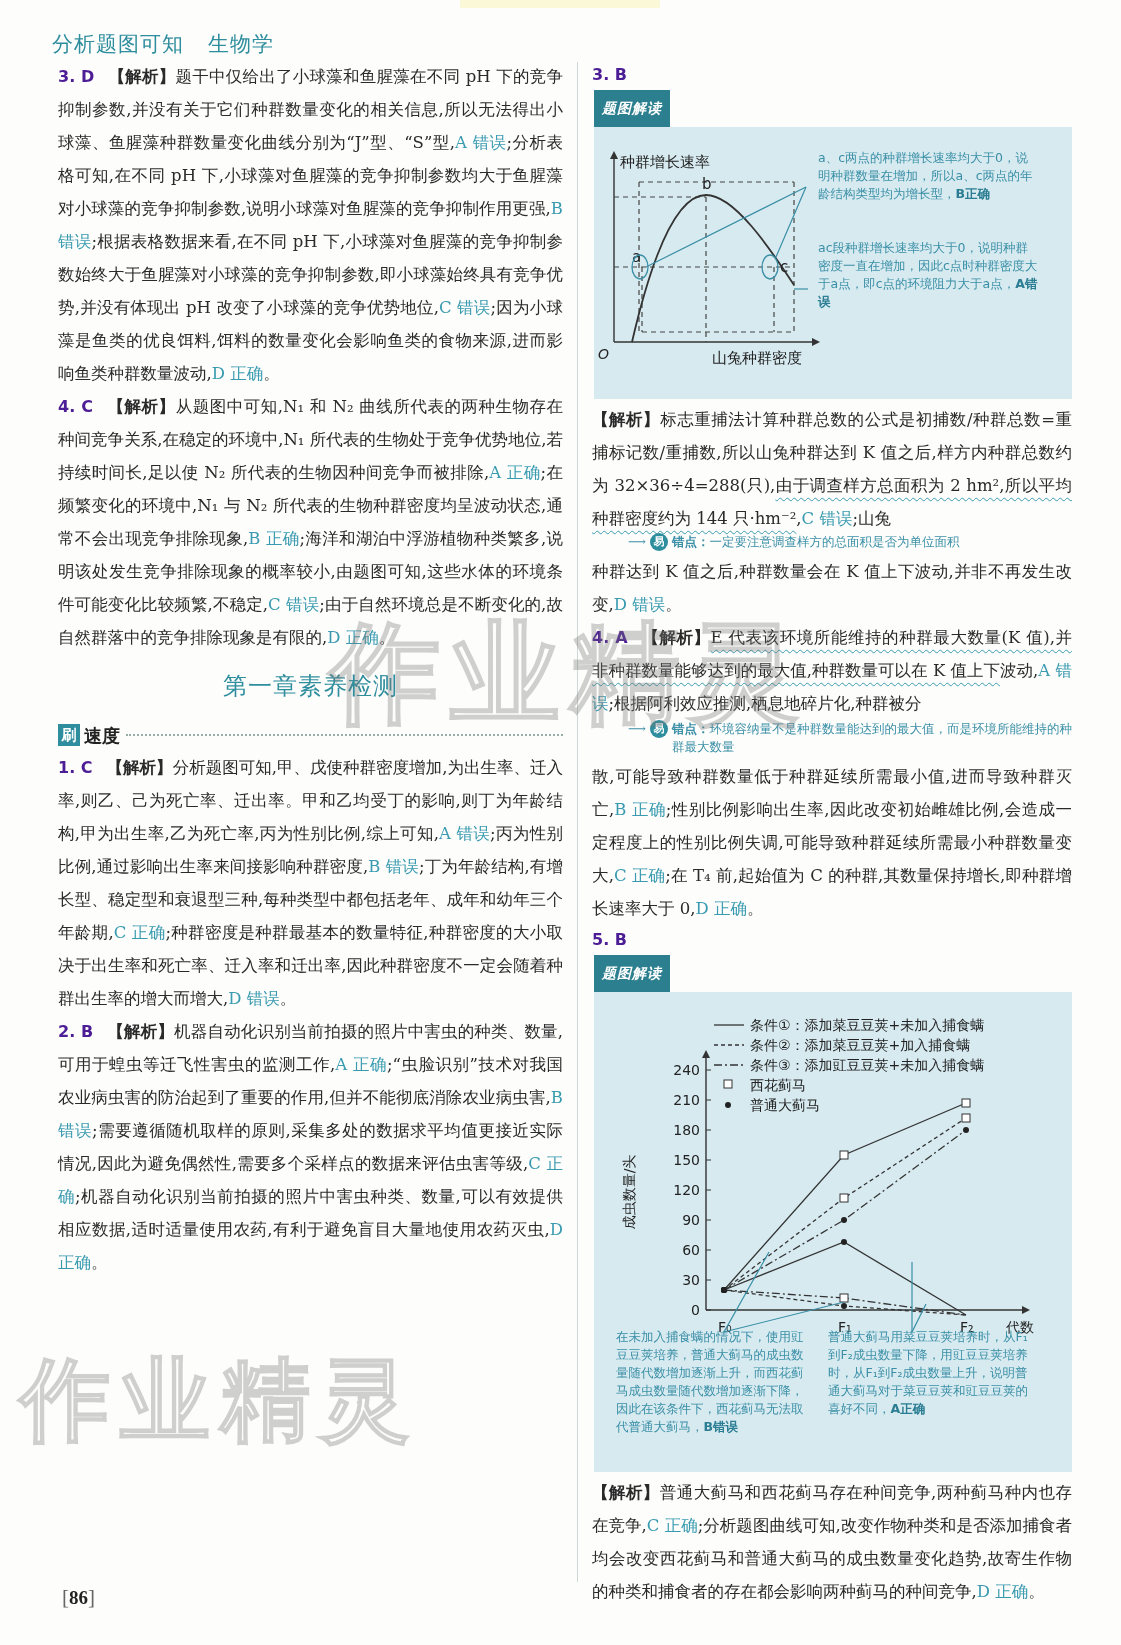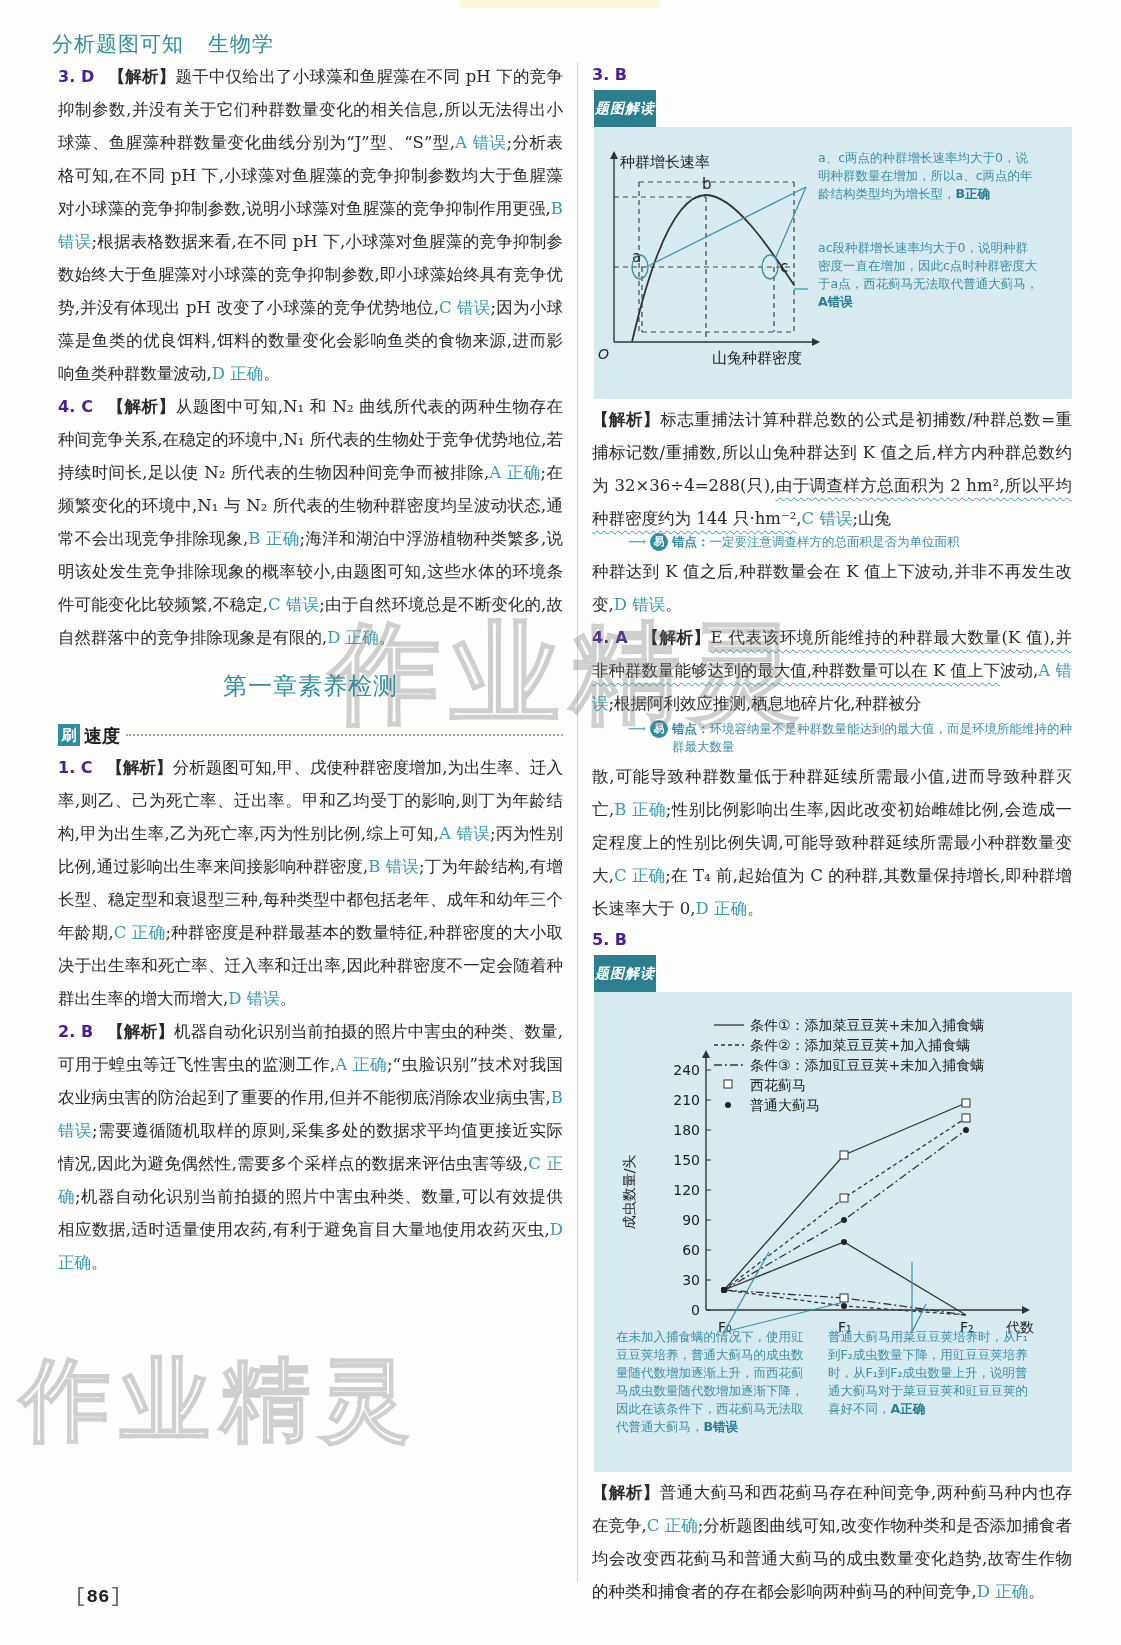--- a/index.html
+++ b/index.html
@@ -23,31 +23,31 @@
   .ok { color: #3a9bb0; }
   .wavy { text-decoration: underline wavy #3a9bb0; text-underline-offset: 6px; text-decoration-thickness: 1px; }
 
   .chapter-title { text-align: center; font-family: "DejaVu Sans", sans-serif; font-size: 24px; color: #2f8e9e; margin: 16px 0 18px 0; letter-spacing: 1px; }
 
   .speed-row { display: flex; align-items: center; margin: 4px 0 2px 0; height: 28px; }
   .speed-badge { background: #2f8e9e; color: #fff; font-size: 15px; font-weight: bold; width: 22px; height: 22px; display:flex; align-items:center; justify-content:center; font-family: "DejaVu Sans", sans-serif; }
   .speed-label { font-weight: bold; font-size: 18px; margin-left: 4px; color: #222; }
   .speed-dots { flex: 1; border-bottom: 2px dotted #9aa; margin-left: 6px; height: 1px; }
 
-  .tutu-badge { display:inline-block; background: #2c7f8f; color: #fff; font-family: "DejaVu Sans", sans-serif; font-weight:bold; font-style: italic; font-size: 14px; padding: 2px 1px; letter-spacing: 1px; }
+  .tutu-badge { display:inline-block; background: #2c7f8f; color: #fff; font-family: "DejaVu Sans", sans-serif; font-weight:bold; font-style: italic; font-size: 14px; padding: 2px 8px; letter-spacing: 1px; }
   .panel { background: #d7eaf0; margin-left: 0; position: relative; }
 
   .callout { font-family: "DejaVu Sans", sans-serif; font-size: 12.5px; line-height: 18px; color: #3a8fa6; }
   .callout b { color: #2a7d92; }
 
   .err-note { font-size: 12.5px; color: #3a8fa6; line-height: 18px; display:flex; align-items:flex-start; gap:4px; }
   .err-badge { display:inline-flex; width:18px; height:18px; border-radius:50%; background:#2f8e9e; color:#fff; font-size:11px; align-items:center; justify-content:center; font-family:"DejaVu Sans", sans-serif; font-weight:bold; flex-shrink:0; }
   .err-note .label { font-weight: bold; }
 
-  .page-number { position: absolute; left: 74px; top: 1585px; font-family: Liberation Mono, monospace; font-weight: bold; font-size: 19px; color: #222; }
+  .page-number { position: absolute; left: 62px; top: 1585px; font-family: Liberation Serif, serif; font-weight: bold; font-size: 19px; color: #222; }
   .page-number .br { font-weight: normal; color: #666; font-size: 21px; }
 
   .vline { position:absolute; left: 577px; width:1px; background:#cfd6d8; }
 
   .watermark { position:absolute; font-family:"DejaVu Sans", sans-serif; font-size: 110px; font-weight: bold; color: transparent; -webkit-text-stroke: 1.5px rgba(120,120,120,0.35); letter-spacing: 10px; pointer-events:none; }
 
   svg text { font-family: "DejaVu Sans", sans-serif; }
 </style>
 </head>
 <body>
@@ -129,21 +129,21 @@
         <g stroke="#3a8fa6" stroke-width="1.2" fill="none">
           <line x1="52" y1="140" x2="212" y2="60"></line>
           <line x1="182" y1="130" x2="212" y2="60"></line>
           <line x1="200" y1="162" x2="214" y2="162"></line>
         </g>
       </svg>
       <div class="callout" style="position:absolute;left:224px;top:22px;width:222px">
         <span>a、c两点的种群增长速率均大于0，说明种群数量在增加，所以a、c两点的年龄结构类型均为增长型，</span><b>B正确</b>
       </div>
       <div class="callout" style="position:absolute;left:224px;top:112px;width:222px">
-        <span>ac段种群增长速率均大于0，说明种群密度一直在增加，因此c点时种群密度大于a点，西花蓟马无法取代普通大蓟马，</span><b>A错误</b>
+        <span>ac段种群增长速率均大于0，说明种群密度一直在增加，因此c点时种群密度大于a点，即c点的环境阻力大于a点，</span><b>A错误</b>
       </div>
     </div>
 
     <p class="para" style="margin-top:4px">
       <span class="jx">【解析】</span><span class="segs"><span class="">标志重捕法计算种群总数的公式是初捕数/种群总数=重捕标记数/重捕数,所以山兔种群达到 K 值之后,样方内种群总数约为 32×36÷4=288(只),</span><span class="wavy">由于调查样方总面积为 2 hm²,所以平均种群密度约为 144 只·hm⁻²</span><span class="">,</span><span class="ok">C 错误</span><span class="">;山兔</span></span>
     </p>
     <div class="err-note" style="margin-left:36px;margin-top:-2px;margin-bottom:4px">
       <span style="color:#3a8fa6">⟶</span>
       <span class="err-badge">易</span>
       <span><span class="label">错点：</span><span>一定要注意调查样方的总面积是否为单位面积</span></span>

